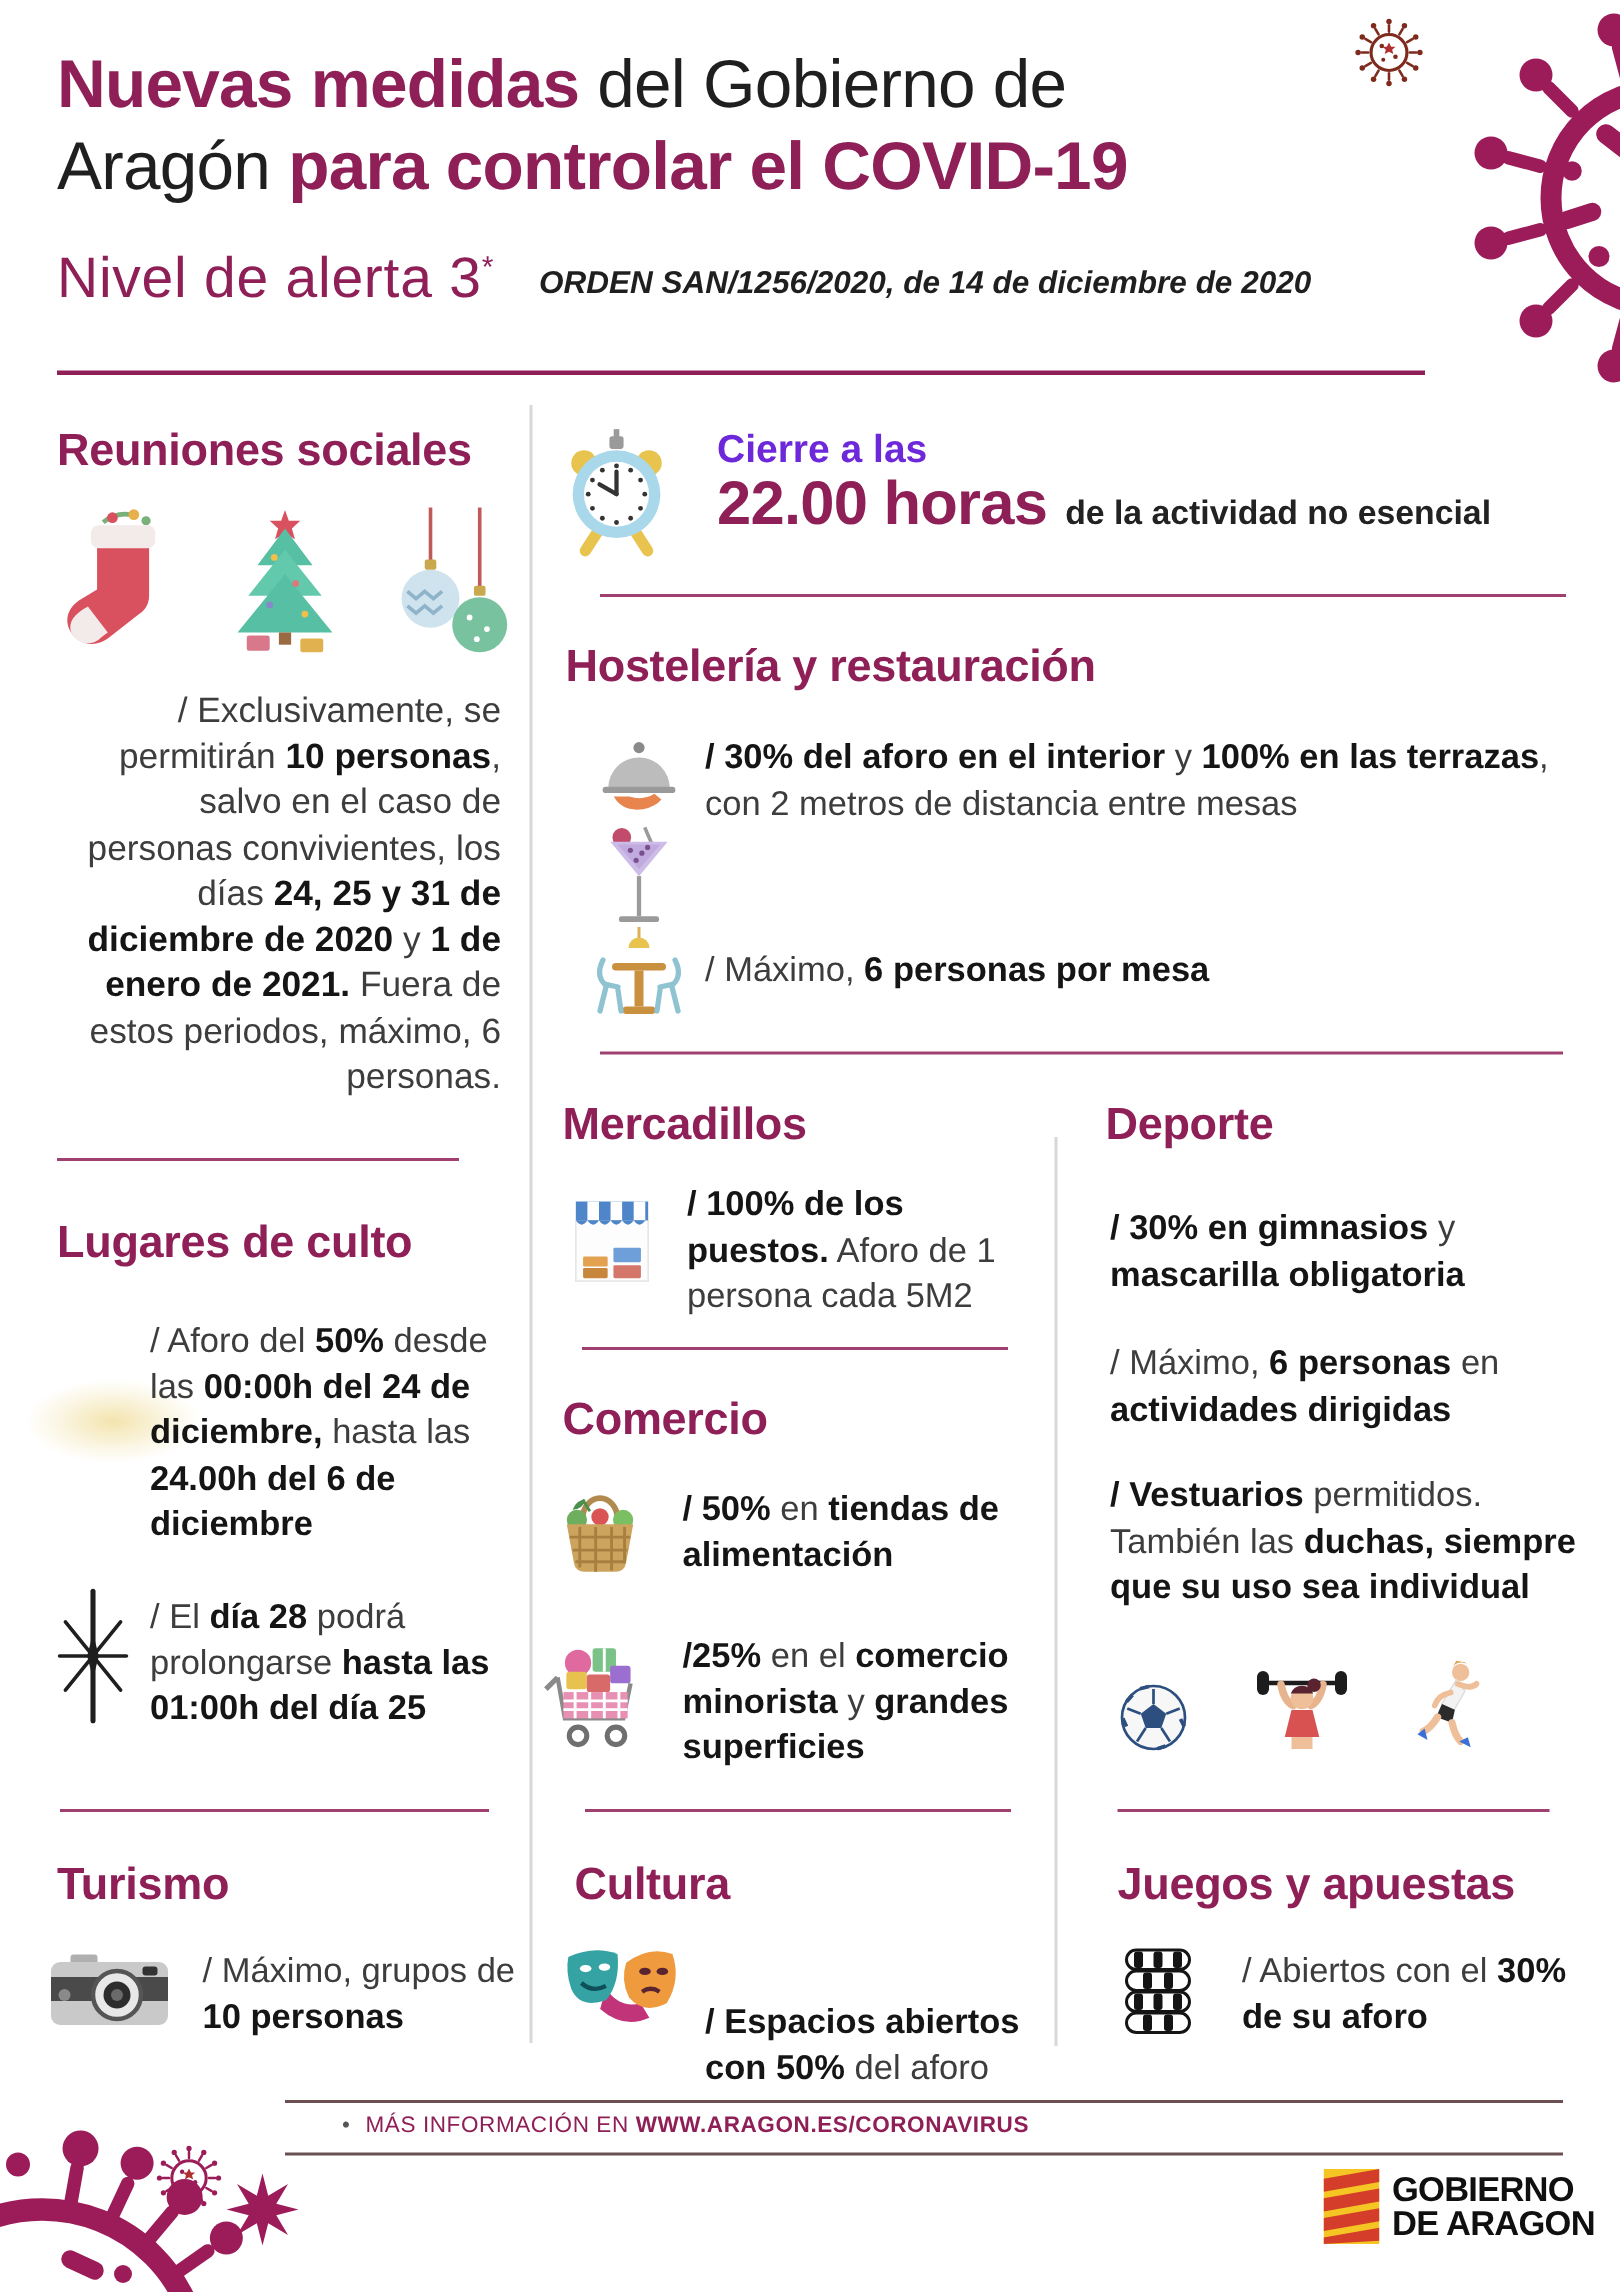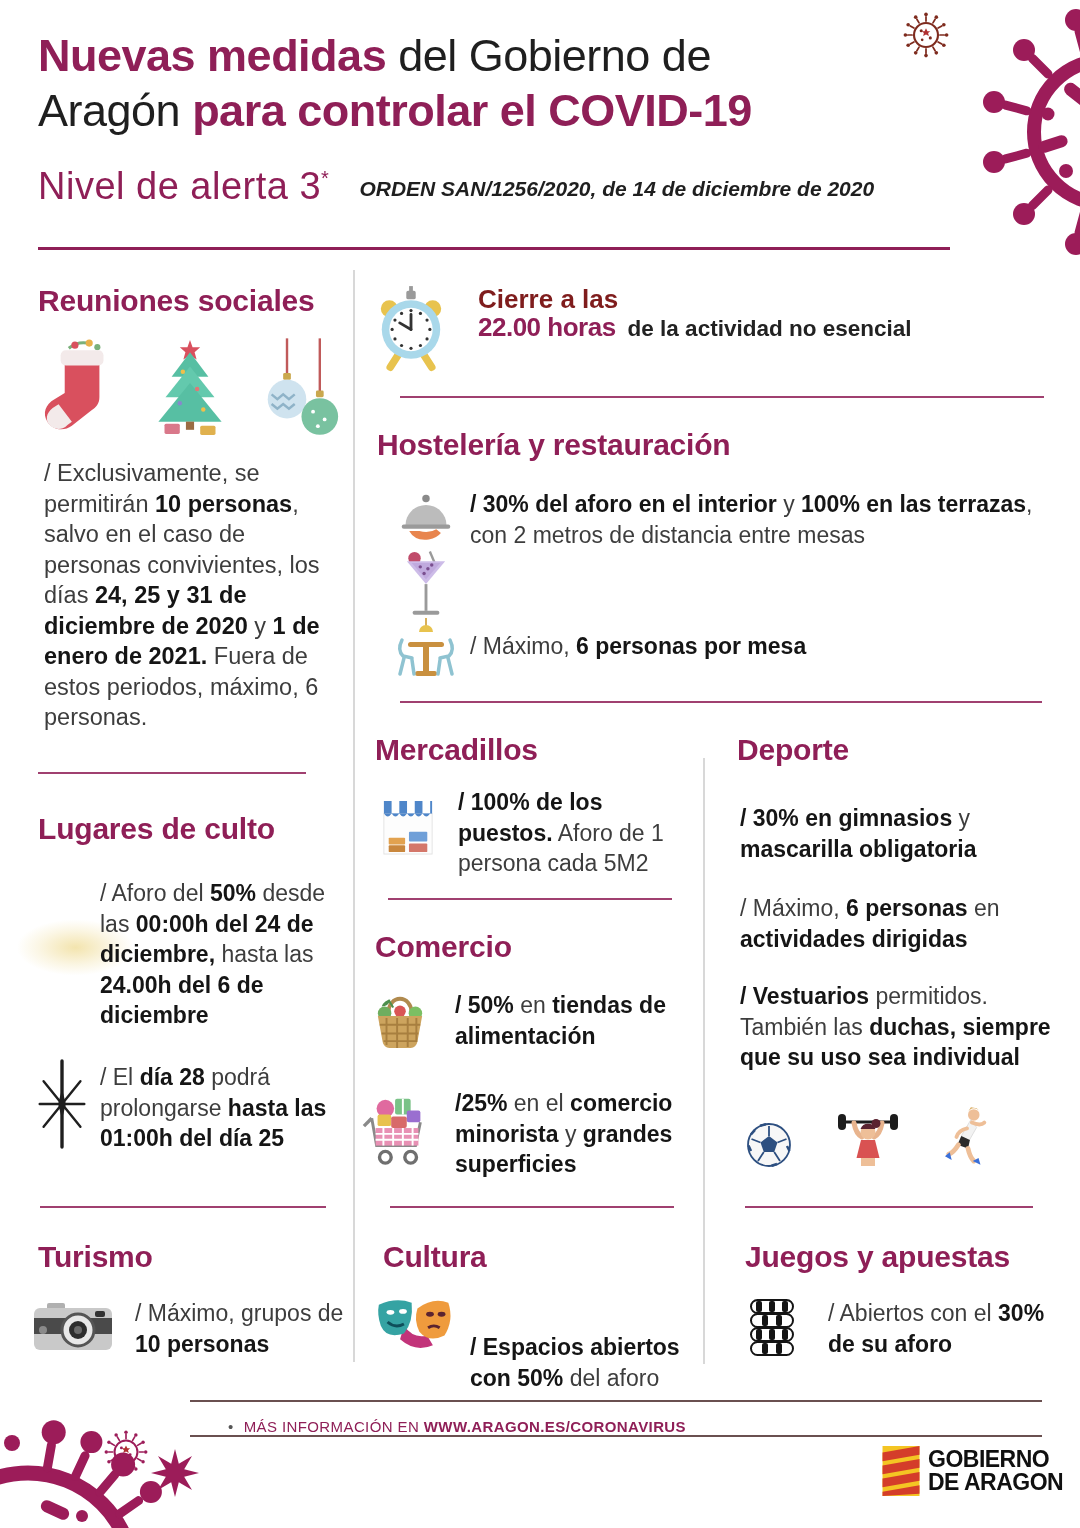--- a/index.html
+++ b/index.html
@@ -17,25 +17,25 @@
   .alert-level{font-size:38px;font-weight:300;color:var(--accent);letter-spacing:0.5px;}
   .alert-level sup{font-size:20px;}
   .order-ref{font-size:21px;font-style:italic;font-weight:600;color:#1f1f1f;margin-left:30px;padding-bottom:7px;}
   .rule{background:var(--accent);height:3px;}
   .thin-rule{background:var(--accent);height:2px;opacity:0.85;}
   .vline{background:var(--divider);width:2px;}
   .sec-title{font-size:30px;font-weight:800;color:var(--accent);letter-spacing:-0.2px;}
   .rich{font-size:23px;line-height:30.5px;color:var(--body-text);margin:0;}
   .rich b{color:var(--body-text-strong);font-weight:800;}
   .para{font-size:23.5px;line-height:30.5px;}
-  .closure-prefix{font-size:26px;font-weight:700;color:#7f1d1d;}
-  .closure-time{font-size:26px;font-weight:800;color:var(--accent);letter-spacing:-0.5px;}
+  .closure-prefix{font-size:26px;font-weight:700;color:#6d28d9;}
+  .closure-time{font-size:41px;font-weight:800;color:var(--accent);letter-spacing:-0.5px;}
   .closure-suffix{font-size:22.5px;font-weight:700;color:#222;margin-left:12px;}
   .glow{background:radial-gradient(ellipse at center, rgba(235,210,120,0.6) 0%, rgba(235,210,120,0.2) 45%, rgba(255,255,255,0) 72%);}
-  .footer-info{font-size:15px;letter-spacing:0.4px;color:var(--accent);margin-top:10px;}
+  .footer-info{font-size:15px;letter-spacing:0.4px;color:var(--accent);}
   .footer-info .dot{color:#555;margin-right:10px;}
   .footer-info b{font-weight:800;}
   .logo{display:flex;align-items:center;gap:8px;}
   .logo-text{font-size:23px;line-height:23px;font-weight:800;color:#101010;letter-spacing:-0.5px;}
   .icons-row{display:flex;align-items:flex-end;}
   .mini-virus{color:var(--virus-small-outline);}
   .mini-virus.maroon{color:var(--virus);}
   svg{display:block;}
 </style>
 </head>
@@ -159,21 +159,21 @@
       <path d="M12 58 l6 5 6 -5 6 5 6 -5" stroke="#8fb3c8" fill="none" stroke-width="2.5"></path>
       <path d="M12 68 l6 5 6 -5 6 5 6 -5" stroke="#8fb3c8" fill="none" stroke-width="2.5"></path>
       <rect x="58" y="54" width="8" height="7" rx="1.5" fill="#caa84e"></rect>
       <circle cx="62" cy="81" r="19" fill="#79c2a0"></circle>
       <circle cx="55" cy="76" r="2" fill="#fff"></circle>
         <circle cx="67" cy="84" r="2" fill="#fff"></circle>
         <circle cx="60" cy="91" r="2" fill="#fff"></circle>
     </svg>
   </div>
 
-  <p class="abs rich para" style="left:44px;top:458px;width:300px;"><span>/ Exclusivamente, se permitirán </span><b>10 personas</b><span>, salvo en el caso de personas convivientes, los días </span><b>24, 25 y 31 de diciembre de 2020</b><span> y </span><b>1 de enero de 2021.</b><span> Fuera de estos periodos, máximo, 6 personas.</span></p>
+  <p class="abs rich para" style="left:34px;top:458px;width:300px;text-align:right;"><span>/ Exclusivamente, se permitirán </span><b>10 personas</b><span>, salvo en el caso de personas convivientes, los días </span><b>24, 25 y 31 de diciembre de 2020</b><span> y </span><b>1 de enero de 2021.</b><span> Fuera de estos periodos, máximo, 6 personas.</span></p>
 
   <div class="abs thin-rule" style="left:38px;top:772px;width:268px;"></div>
 
   <div class="abs sec-title" style="left:38px;top:812px;">Lugares de culto</div>
 
   <div class="abs glow" style="left:18px;top:920px;width:115px;height:55px;"></div>
   <p class="abs rich" style="left:100px;top:878px;width:252px;"><span>/ Aforo del </span><b>50%</b><span> desde las </span><b>00:00h del 24 de diciembre,</b><span> hasta las </span><b>24.00h del 6 de diciembre</b></p>
 
   <svg class="abs" style="left:28px;top:1058px;" width="68" height="92" viewBox="0 0 70 95">
     <g stroke="#1f1f1f" stroke-linecap="round" fill="none">

